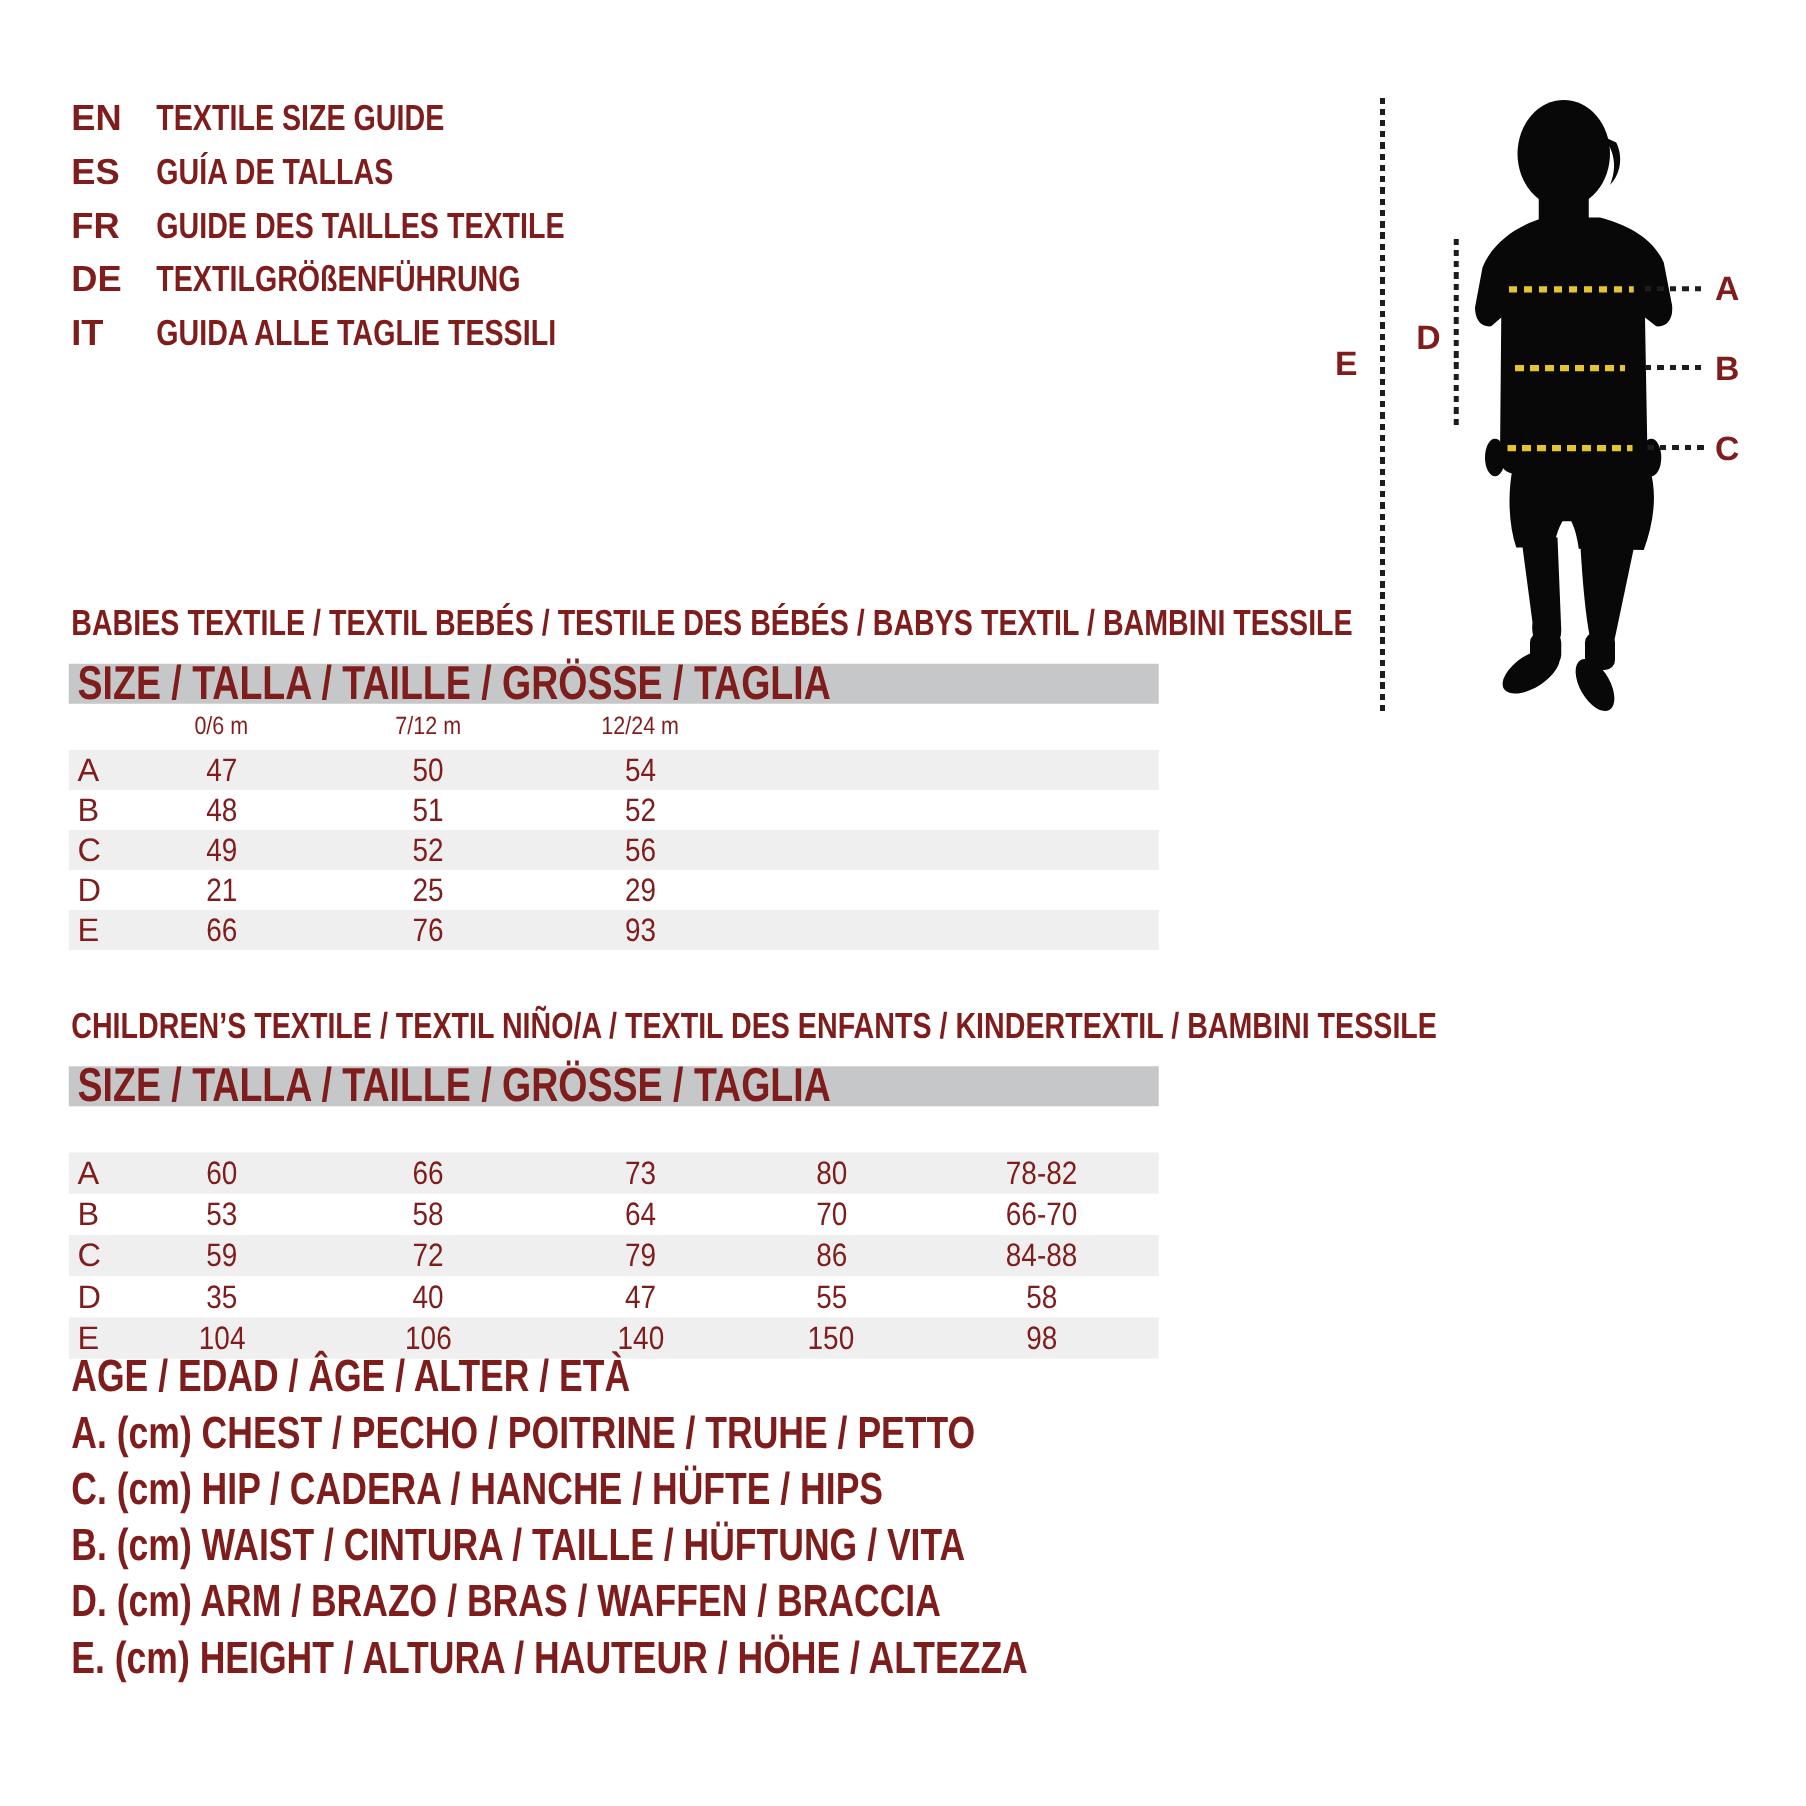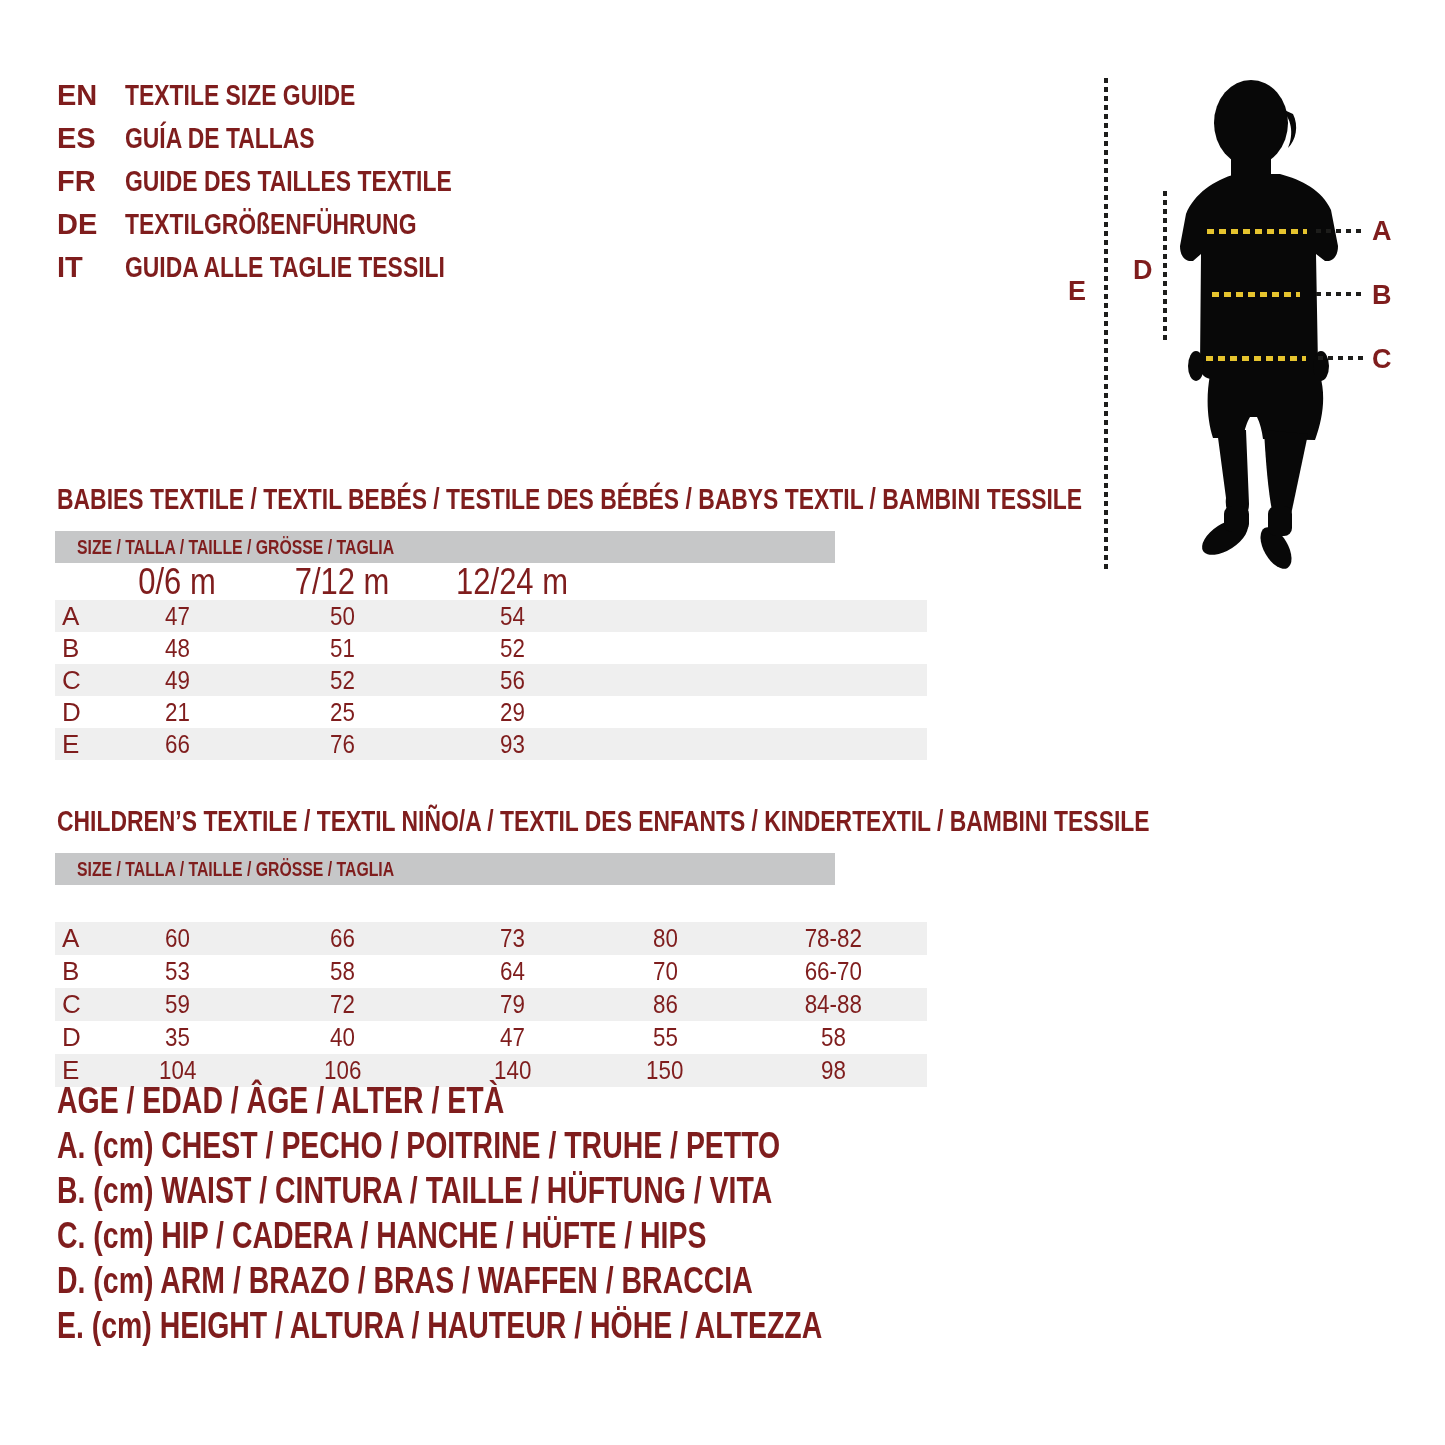--- a/index.html
+++ b/index.html
@@ -10,28 +10,28 @@
 
   
   .lang{position:absolute;left:57px;top:74px;font-size:29px;font-weight:700}
   .lang-row{display:flex;height:43px;line-height:43px}
   .lang-code{width:68px}
 
   
   .section-title{position:absolute;left:57px;font-size:29px;font-weight:700;height:34px;line-height:34px}
 
   
-  .sizebar{position:absolute;left:55px;width:780px;height:32px;line-height:33px;
-           background:#c6c7c8;padding-left:22px;box-sizing:border-box;
-           font-size:20px;font-weight:700}
+  .sizebar{position:absolute;left:55px;width:872px;height:32px;line-height:33px;
+           background:#c6c7c8;padding-left:7px;box-sizing:border-box;
+           font-size:38px;font-weight:700}
 
   
   .grid{position:absolute;left:55px;width:872px;display:grid;
         grid-template-columns:50px 145px 185px 155px 150px 187px;align-items:center}
-  .colhead{font-size:36px;font-weight:400}
+  .colhead{font-size:20px;font-weight:400}
   .trow{font-size:26px;font-weight:400}
   .trow.alt{background:#efefef}
   .rb{height:32px;line-height:32px}
   .rc{height:33px;line-height:33px}
   .c{text-align:center}
   .rl{padding-left:7px}
 
   
   .legend{position:absolute;left:57px;top:1078px;font-size:36px;font-weight:700}
   .legend-line{height:45px;line-height:45px}
@@ -196,19 +196,19 @@
     <span class="c"><span class="num">104</span></span>
     <span class="c"><span class="num">106</span></span>
     <span class="c"><span class="num">140</span></span>
     <span class="c"><span class="num">150</span></span>
     <span class="c"><span class="num">98</span></span>
   </div>
 
   <div class="legend">
     <div class="legend-line"><span class="cond">AGE / EDAD / ÂGE / ALTER / ETÀ</span></div>
     <div class="legend-line"><span class="cond">A. (cm) CHEST / PECHO / POITRINE / TRUHE / PETTO</span></div>
+    <div class="legend-line"><span class="cond">C. (cm) HIP / CADERA / HANCHE / HÜFTE / HIPS</span></div>
     <div class="legend-line"><span class="cond">B. (cm) WAIST / CINTURA / TAILLE / HÜFTUNG / VITA</span></div>
-    <div class="legend-line"><span class="cond">C. (cm) HIP / CADERA / HANCHE / HÜFTE / HIPS</span></div>
     <div class="legend-line"><span class="cond">D. (cm) ARM / BRAZO / BRAS / WAFFEN / BRACCIA</span></div>
     <div class="legend-line"><span class="cond">E. (cm) HEIGHT / ALTURA / HAUTEUR / HÖHE / ALTEZZA</span></div>
   </div>
 
 </div>
 
 </body></html>

